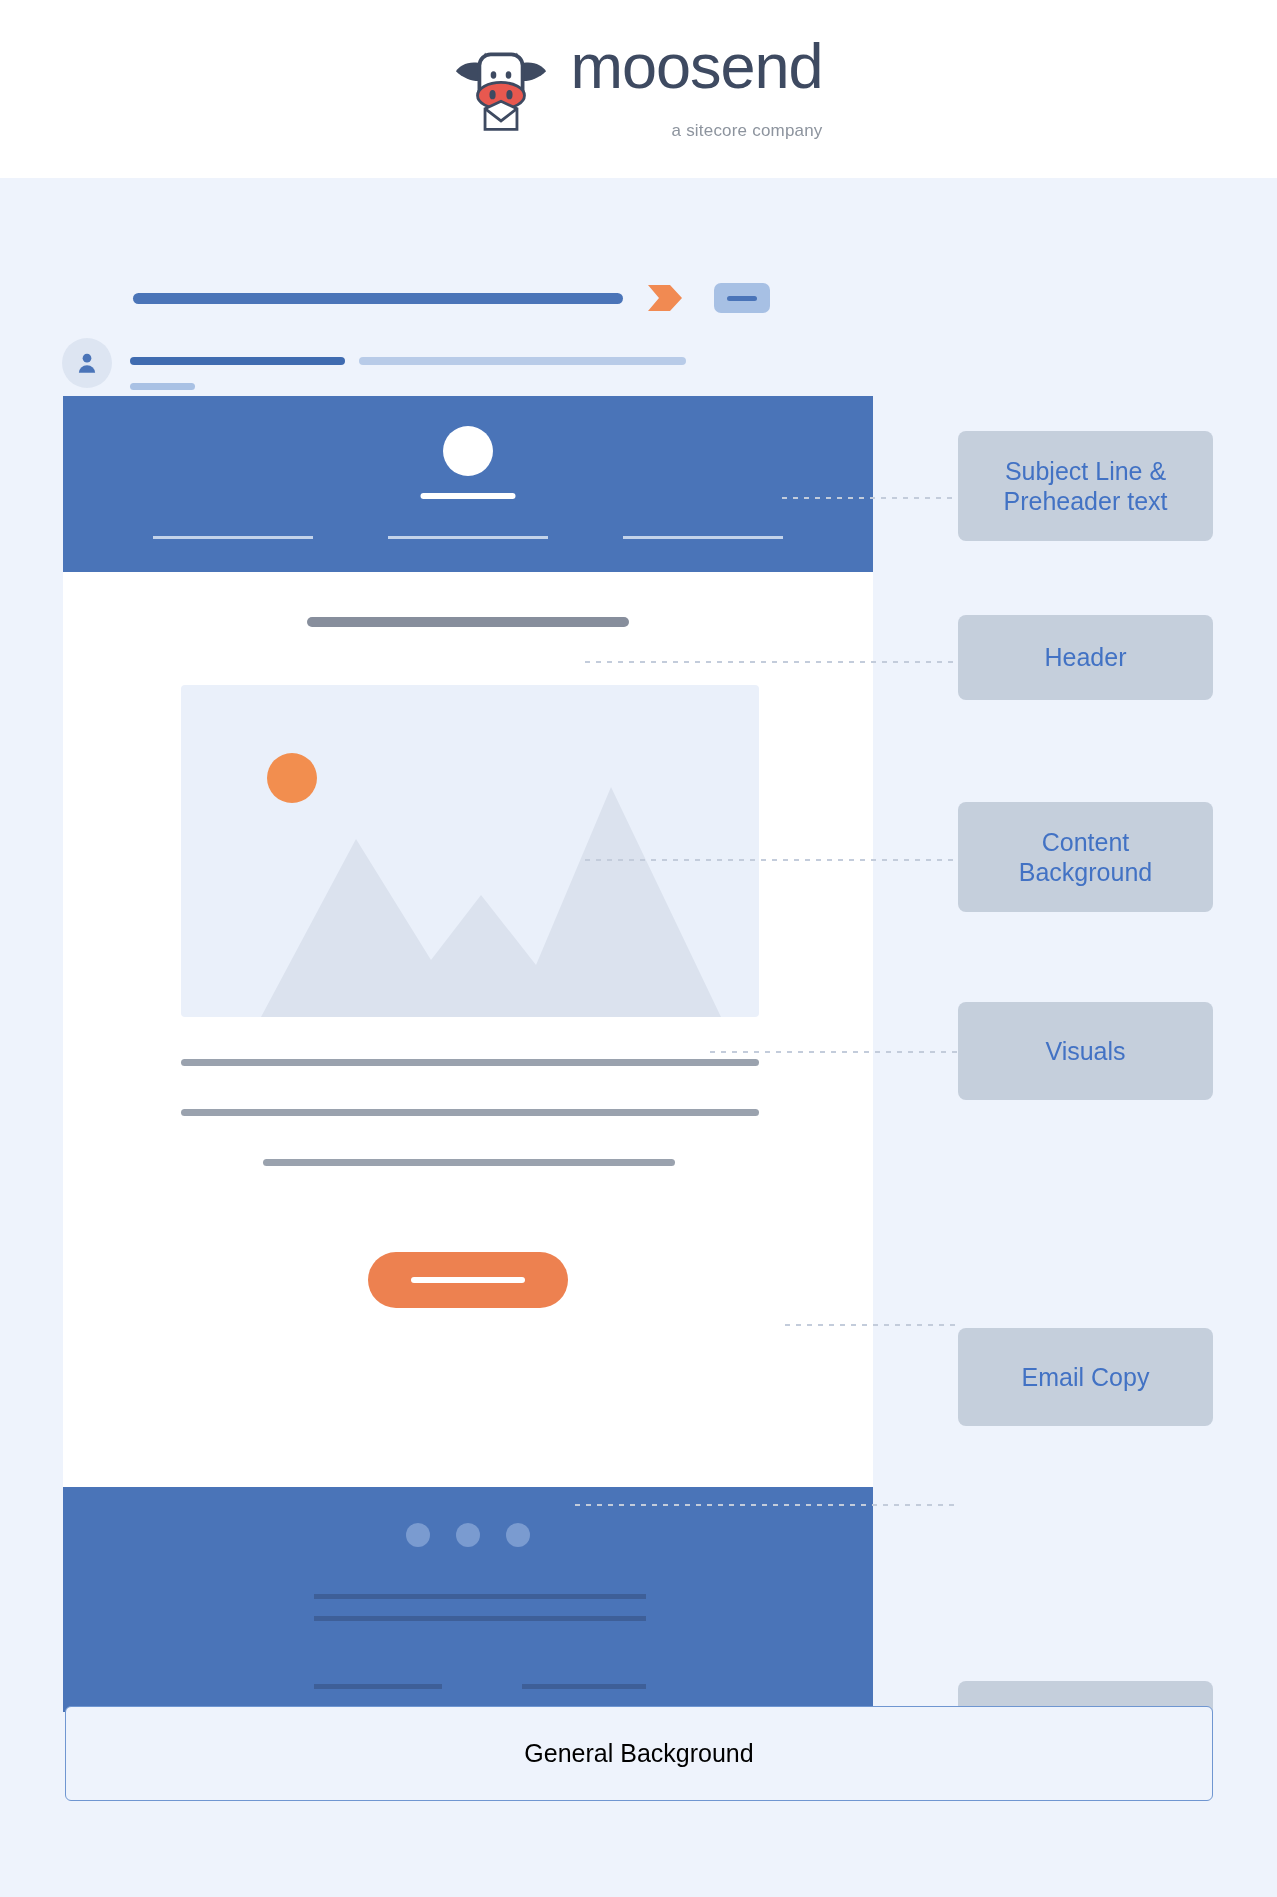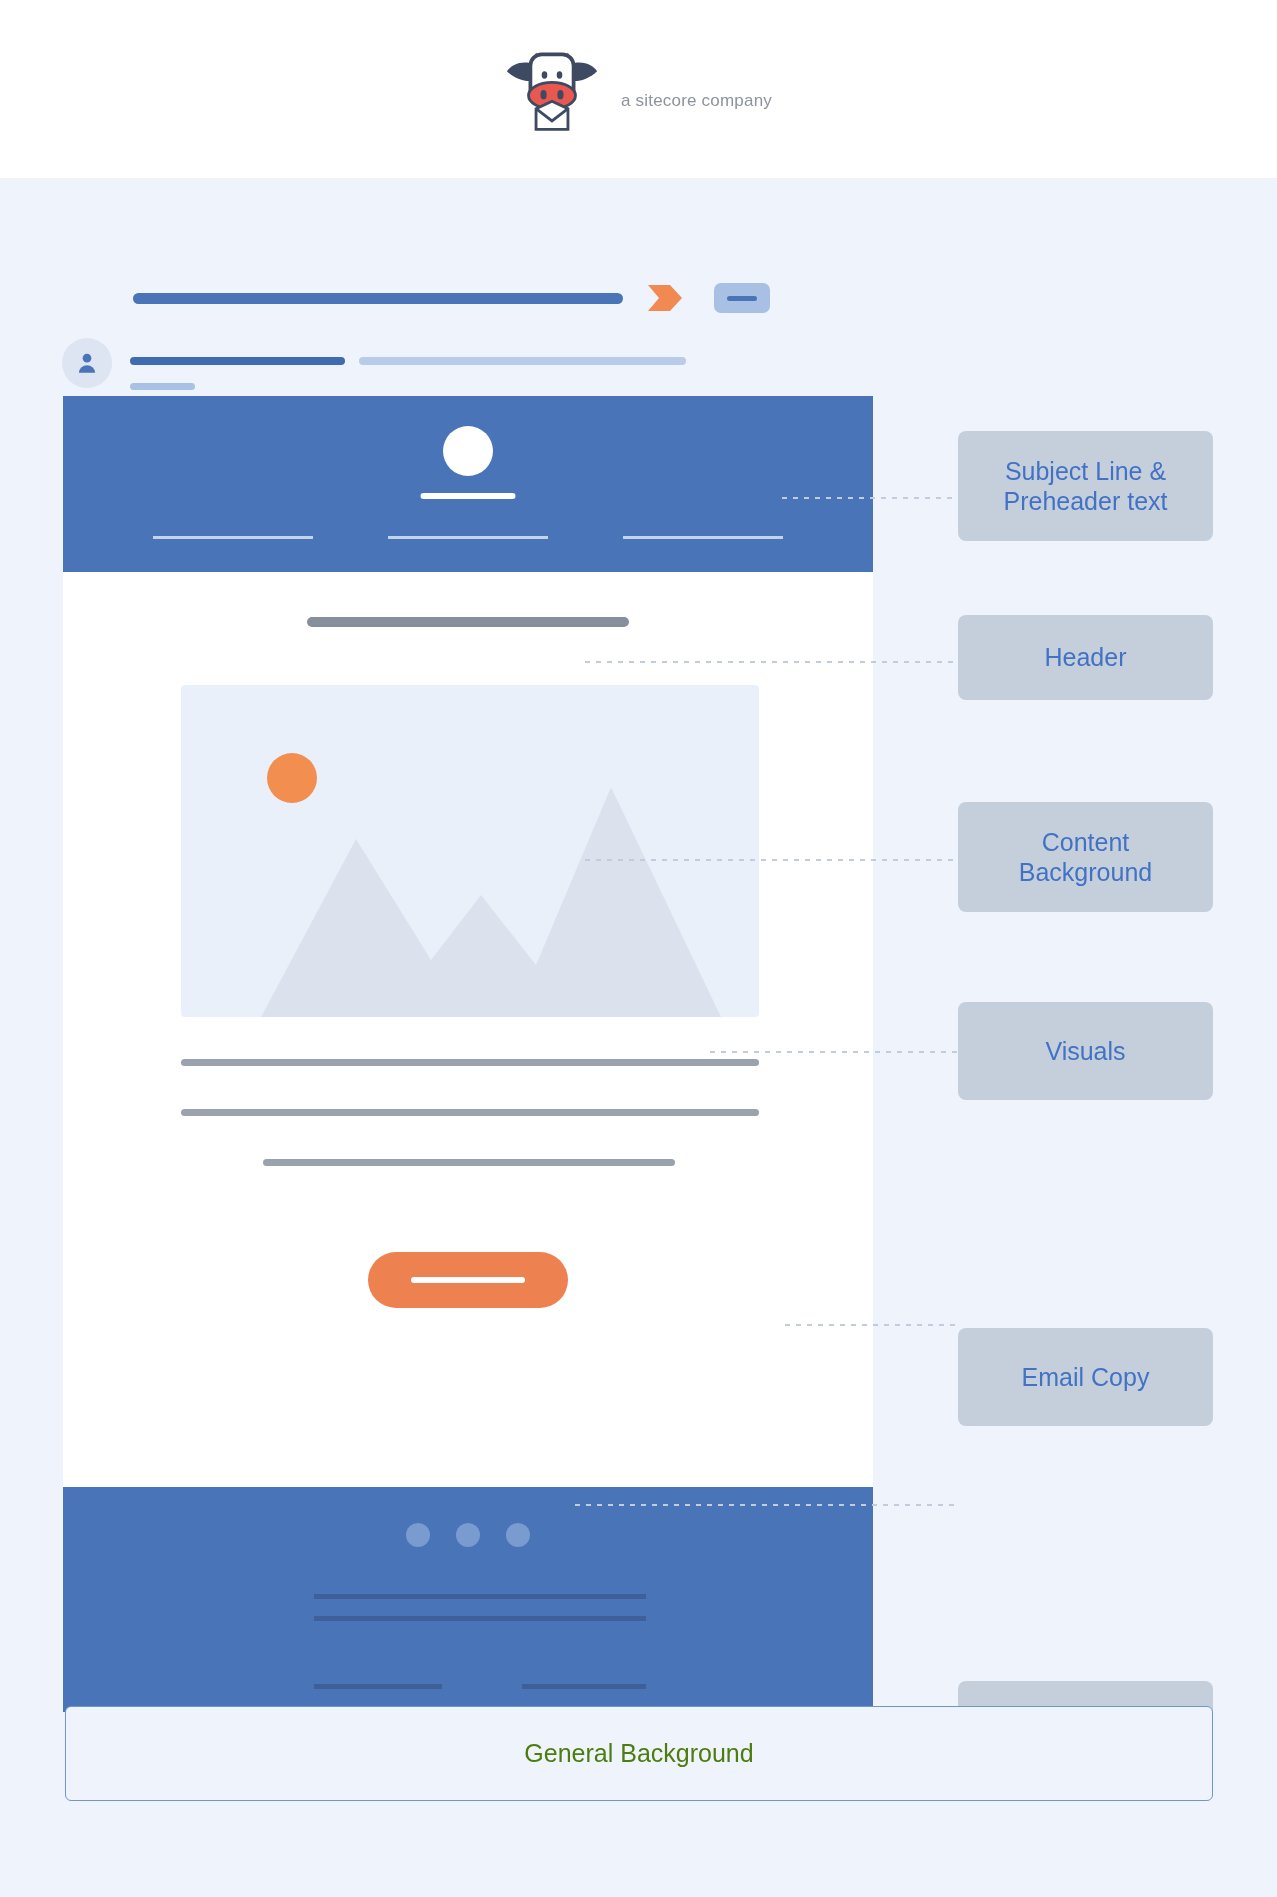--- a/index.html
+++ b/index.html
@@ -179,21 +179,21 @@
   
   .general-bg-box {
     position: absolute; left: 65px; top: 1528px;
     width: 1148px; height: 95px;
     border: 1px solid #6f96d1;
     border-radius: 6px;
     background: #eef3fc;
     display: flex; align-items: center; justify-content: center;
   }
   .general-bg-label {
-    font-size: 25px; color: #4d7c0f; font-weight: 400;
+    font-size: 25px; color: #000000; font-weight: 400;
   }
 
   
   .anno {
     position: absolute; left: 958px;
     width: 255px;
     background: #c5cfdc;
     border-radius: 8px;
     display: flex; align-items: center; justify-content: center;
     text-align: center;
@@ -243,20 +243,21 @@
       <ellipse cx="58" cy="34" rx="3" ry="4" fill="#3e4a61"></ellipse>
 
       <ellipse cx="50" cy="56" rx="25" ry="14" fill="#e8584f" stroke="#3e4a61" stroke-width="3"></ellipse>
       <ellipse cx="41" cy="55" rx="3.3" ry="5" fill="#3e4a61"></ellipse>
       <ellipse cx="59" cy="55" rx="3.3" ry="5" fill="#3e4a61"></ellipse>
 
       <path d="M33 70 L50 62 L67 70 L67 92 L33 92 Z" fill="#ffffff" stroke="#3e4a61" stroke-width="3"></path>
       <path d="M33 70 L50 83 L67 70" fill="none" stroke="#3e4a61" stroke-width="3"></path>
     </svg>
     <div class="logo-text-wrap">
+      <div class="logo-word">moosend</div>
       <div class="logo-tag">a sitecore company</div>
     </div>
   </div>
 
   <div class="canvas">
 
     <div class="inbox-row1">
       <div class="subject-bar"></div>
       <svg class="flag-chevron" viewBox="0 0 42 42">
         <path d="M4 8 L26 8 L38 21 L26 34 L4 34 L15 21 Z" fill="#f18a52"></path>

